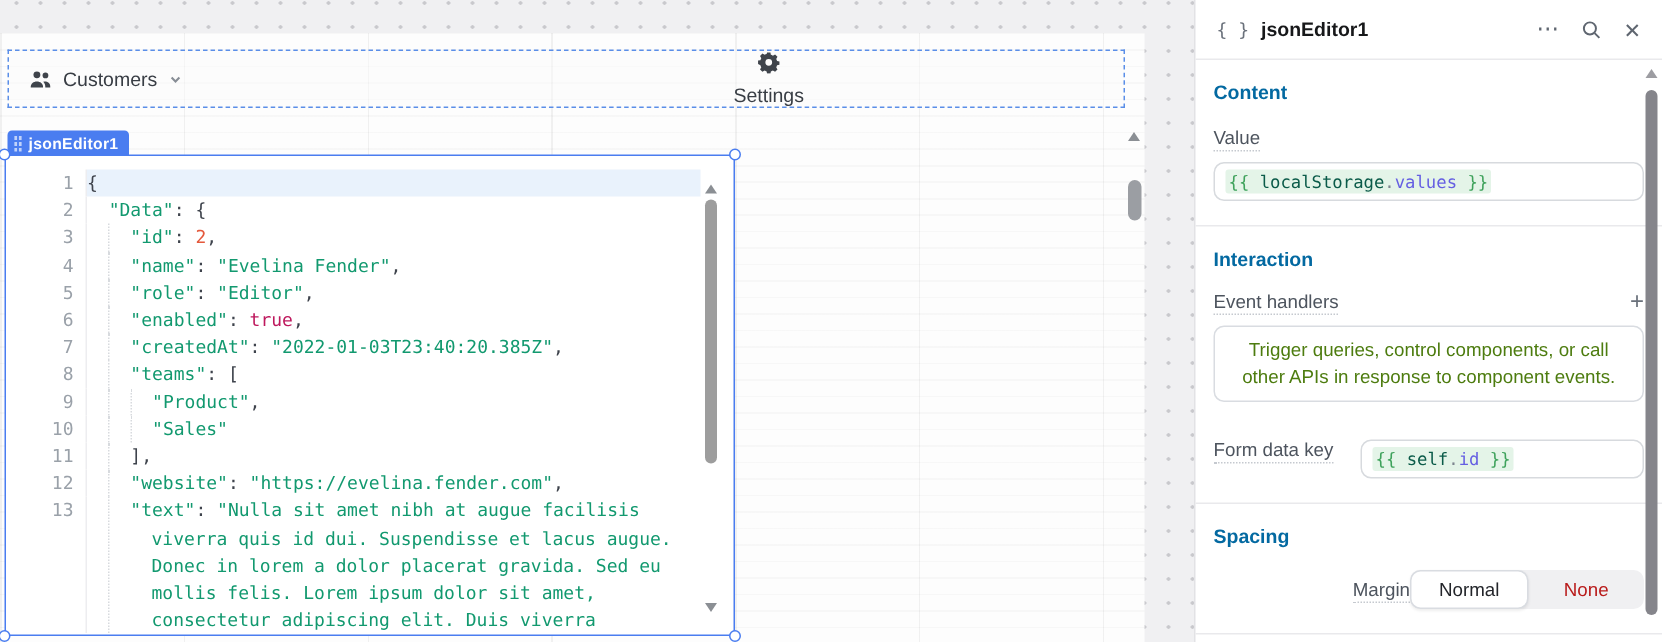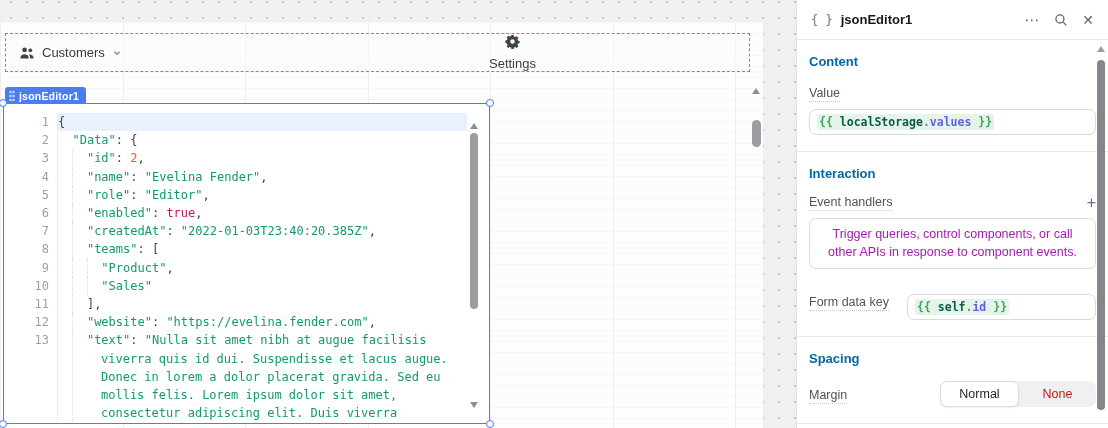--- a/index.html
+++ b/index.html
@@ -77,36 +77,36 @@
 
   .section { padding:14px 12px 16px; border-bottom:1px solid #e9e9ec; }
   .section.last { border-bottom:none; }
   .sec-head { font-size:13px; font-weight:700; color:#0369a1; }
   .sec-head-row { display:flex; align-items:center; justify-content:space-between; }
   .lbl { display:inline-block; font-size:12.5px; color:#4d545e;
          border-bottom:1px dotted #c5c9cf; padding-bottom:1px; }
   .field { margin-top:14px; }
   .input { margin-top:7px; height:26px; border:1px solid #d7dade; border-radius:7px;
            background:#fff; display:flex; align-items:center; padding:0 7px;
-           font-family:"DejaVu Sans Mono", monospace; font-size:11.5px;font-weight:bold; }
+           font-family:"DejaVu Sans Mono", monospace; font-size:11.5px; }
   .expr { background:#e4f4e8; border-radius:2px; padding:1px 2px; white-space:pre; }
   .ex-br { color:#3fa25c; } .ex-obj { color:#0b5b49; } .ex-dot { color:#7d858f; }
   .ex-prop { color:#655fe2; }
 
   .row { display:flex; align-items:center; }
   .plus-btn { color:#6a717b; font-size:16px; font-weight:400; cursor:pointer; line-height:1; }
   .empty-box { margin-top:7px; border:1px solid #d9dce1; border-radius:7px;
-               padding:6px 10px 7px; text-align:center; color:#a21caf; font-size:12.5px;
+               padding:6px 10px 7px; text-align:center; color:#4d7c0f; font-size:12.5px;
                line-height:1.45; }
   .form-row { margin-top:13px; }
   .form-row .lbl-cell { width:98px; flex-shrink:0; }
   .form-row .input { flex:1; margin-top:12px; }
 
   .margin-row { margin-top:15px; }
-  .margin-row .lbl-cell { flex:1; }
+  .margin-row .lbl-cell { flex:1;text-align:right; }
   .seg { width:156px; height:26px; background:#f0f0f2; border-radius:7px; display:flex; }
   .seg-btn { flex:1; display:flex; align-items:center; justify-content:center;
              font-size:12.5px; color:#b91c1c; border-radius:7px; cursor:pointer; }
   .seg-btn.seg-selected { background:#fff; border:1px solid #d9dce1; color:#23252a;
              font-weight:500; box-shadow:0 1px 2px rgba(0,0,0,.07); }
 
   .panel-scroll { position:absolute; top:40px; right:2px; width:10px; bottom:0; }
   .panel-scroll .tri-up { top:6px; left:1px; border-bottom-color:#9d9da2; }
   .panel-scroll .thumb { position:absolute; left:1px; top:20px; width:8px; height:350px;
              background:#85858b; border-radius:4px; }

